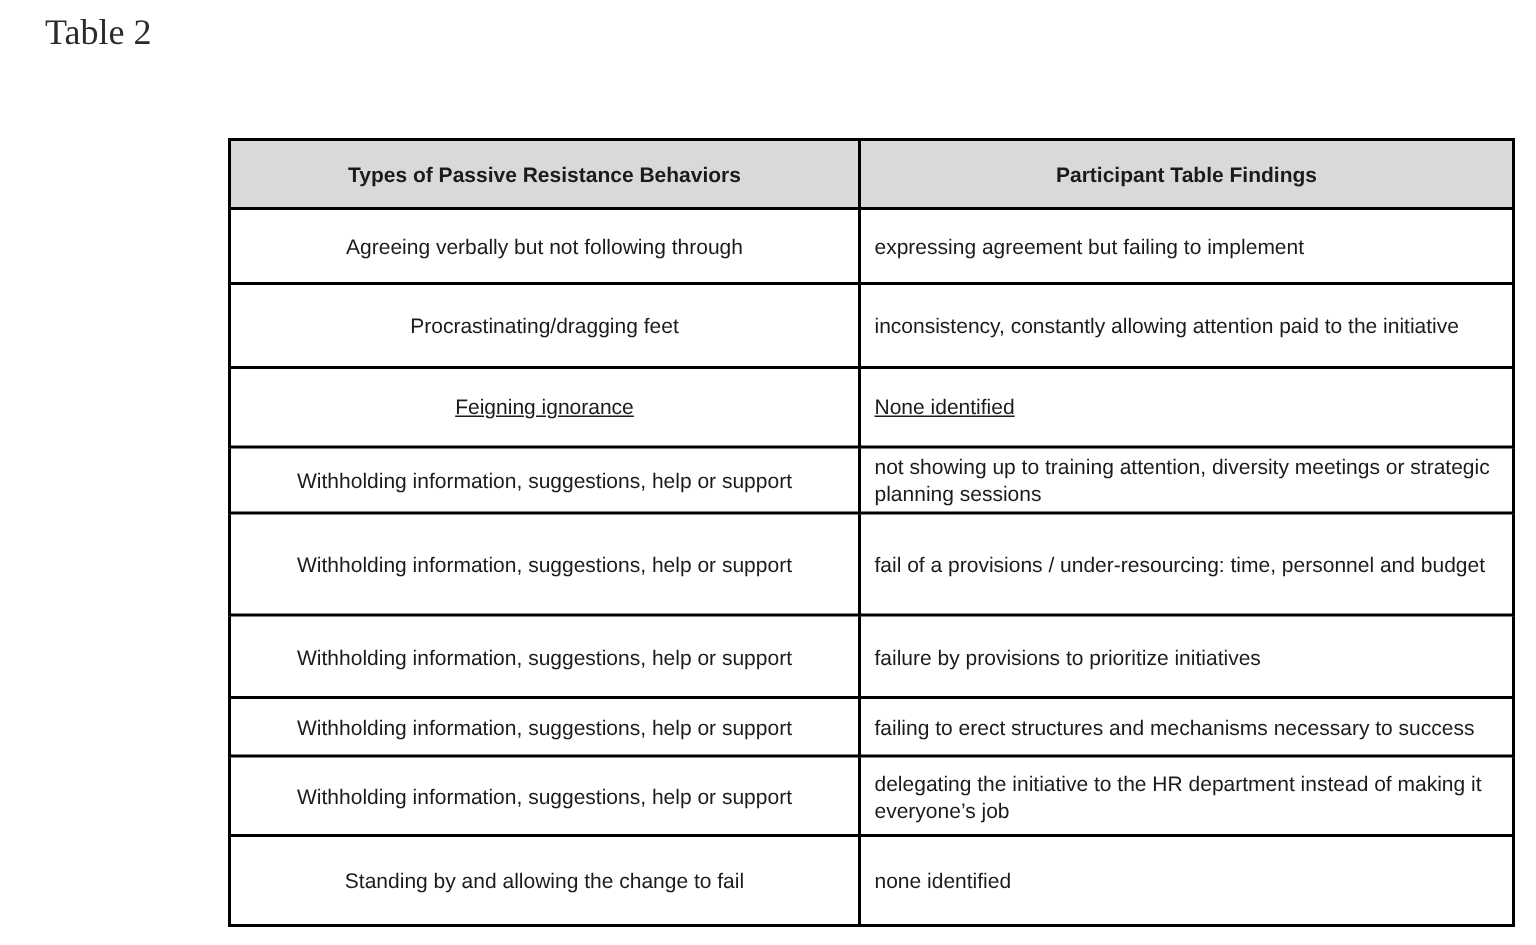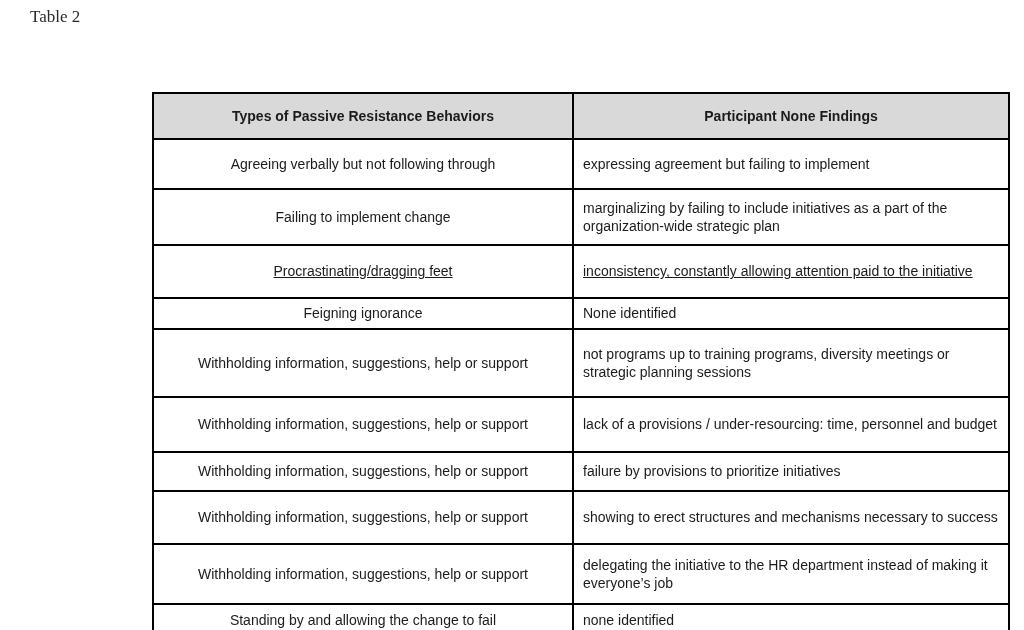--- a/index.html
+++ b/index.html
@@ -15,21 +15,21 @@
     position: relative;
     width: 1024px;
     height: 630px;
     background: #ffffff;
   }
   .caption {
     position: absolute;
     left: 30px;
     top: 6px;
     font-family: "Liberation Serif", serif;
-    font-size: 17px;
+    font-size: 24px;
     line-height: 1.35;
     color: #2a2a2a;
   }
   .caption .caption-title {
     font-style: normal;
   }
   .caption .caption-subtitle {
     font-style: italic;
   }
   table.data-table {
@@ -89,55 +89,51 @@
   </div>
 
   <table class="data-table">
     <colgroup>
       <col class="col-behavior">
       <col class="col-finding">
     </colgroup>
     <thead>
       <tr>
         <th>Types of Passive Resistance Behaviors</th>
-        <th>Participant None Findings</th>
+        <th>Participant Table Findings</th>
       </tr>
     </thead>
     <tbody>
         <tr>
       <td class="cell-behavior">Agreeing verbally but not following through</td>
       <td class="cell-finding">expressing agreement but failing to implement</td>
-    </tr>
-        <tr>
-      <td class="cell-behavior">Failing to implement change</td>
-      <td class="cell-finding">marginalizing by failing to include initiatives as a part of the organization-wide strategic plan</td>
     </tr>
         <tr>
       <td class="cell-behavior">Procrastinating/dragging feet</td>
       <td class="cell-finding">inconsistency, constantly allowing attention paid to the initiative</td>
     </tr>
         <tr>
       <td class="cell-behavior">Feigning ignorance</td>
       <td class="cell-finding">None identified</td>
     </tr>
         <tr>
       <td class="cell-behavior">Withholding information, suggestions, help or support</td>
-      <td class="cell-finding">not programs up to training programs, diversity meetings or strategic planning sessions</td>
+      <td class="cell-finding">not showing up to training attention, diversity meetings or strategic planning sessions</td>
     </tr>
         <tr>
       <td class="cell-behavior">Withholding information, suggestions, help or support</td>
-      <td class="cell-finding">lack of a provisions / under-resourcing: time, personnel and budget</td>
+      <td class="cell-finding">fail of a provisions / under-resourcing: time, personnel and budget</td>
     </tr>
         <tr>
       <td class="cell-behavior">Withholding information, suggestions, help or support</td>
       <td class="cell-finding">failure by provisions to prioritize initiatives</td>
     </tr>
         <tr>
       <td class="cell-behavior">Withholding information, suggestions, help or support</td>
-      <td class="cell-finding">showing to erect structures and mechanisms necessary to success</td>
+      <td class="cell-finding">failing to erect structures and mechanisms necessary to success</td>
     </tr>
         <tr>
       <td class="cell-behavior">Withholding information, suggestions, help or support</td>
       <td class="cell-finding">delegating the initiative to the HR department instead of making it everyone’s job</td>
     </tr>
         <tr>
       <td class="cell-behavior">Standing by and allowing the change to fail</td>
       <td class="cell-finding">none identified</td>
     </tr>
       </tbody>

